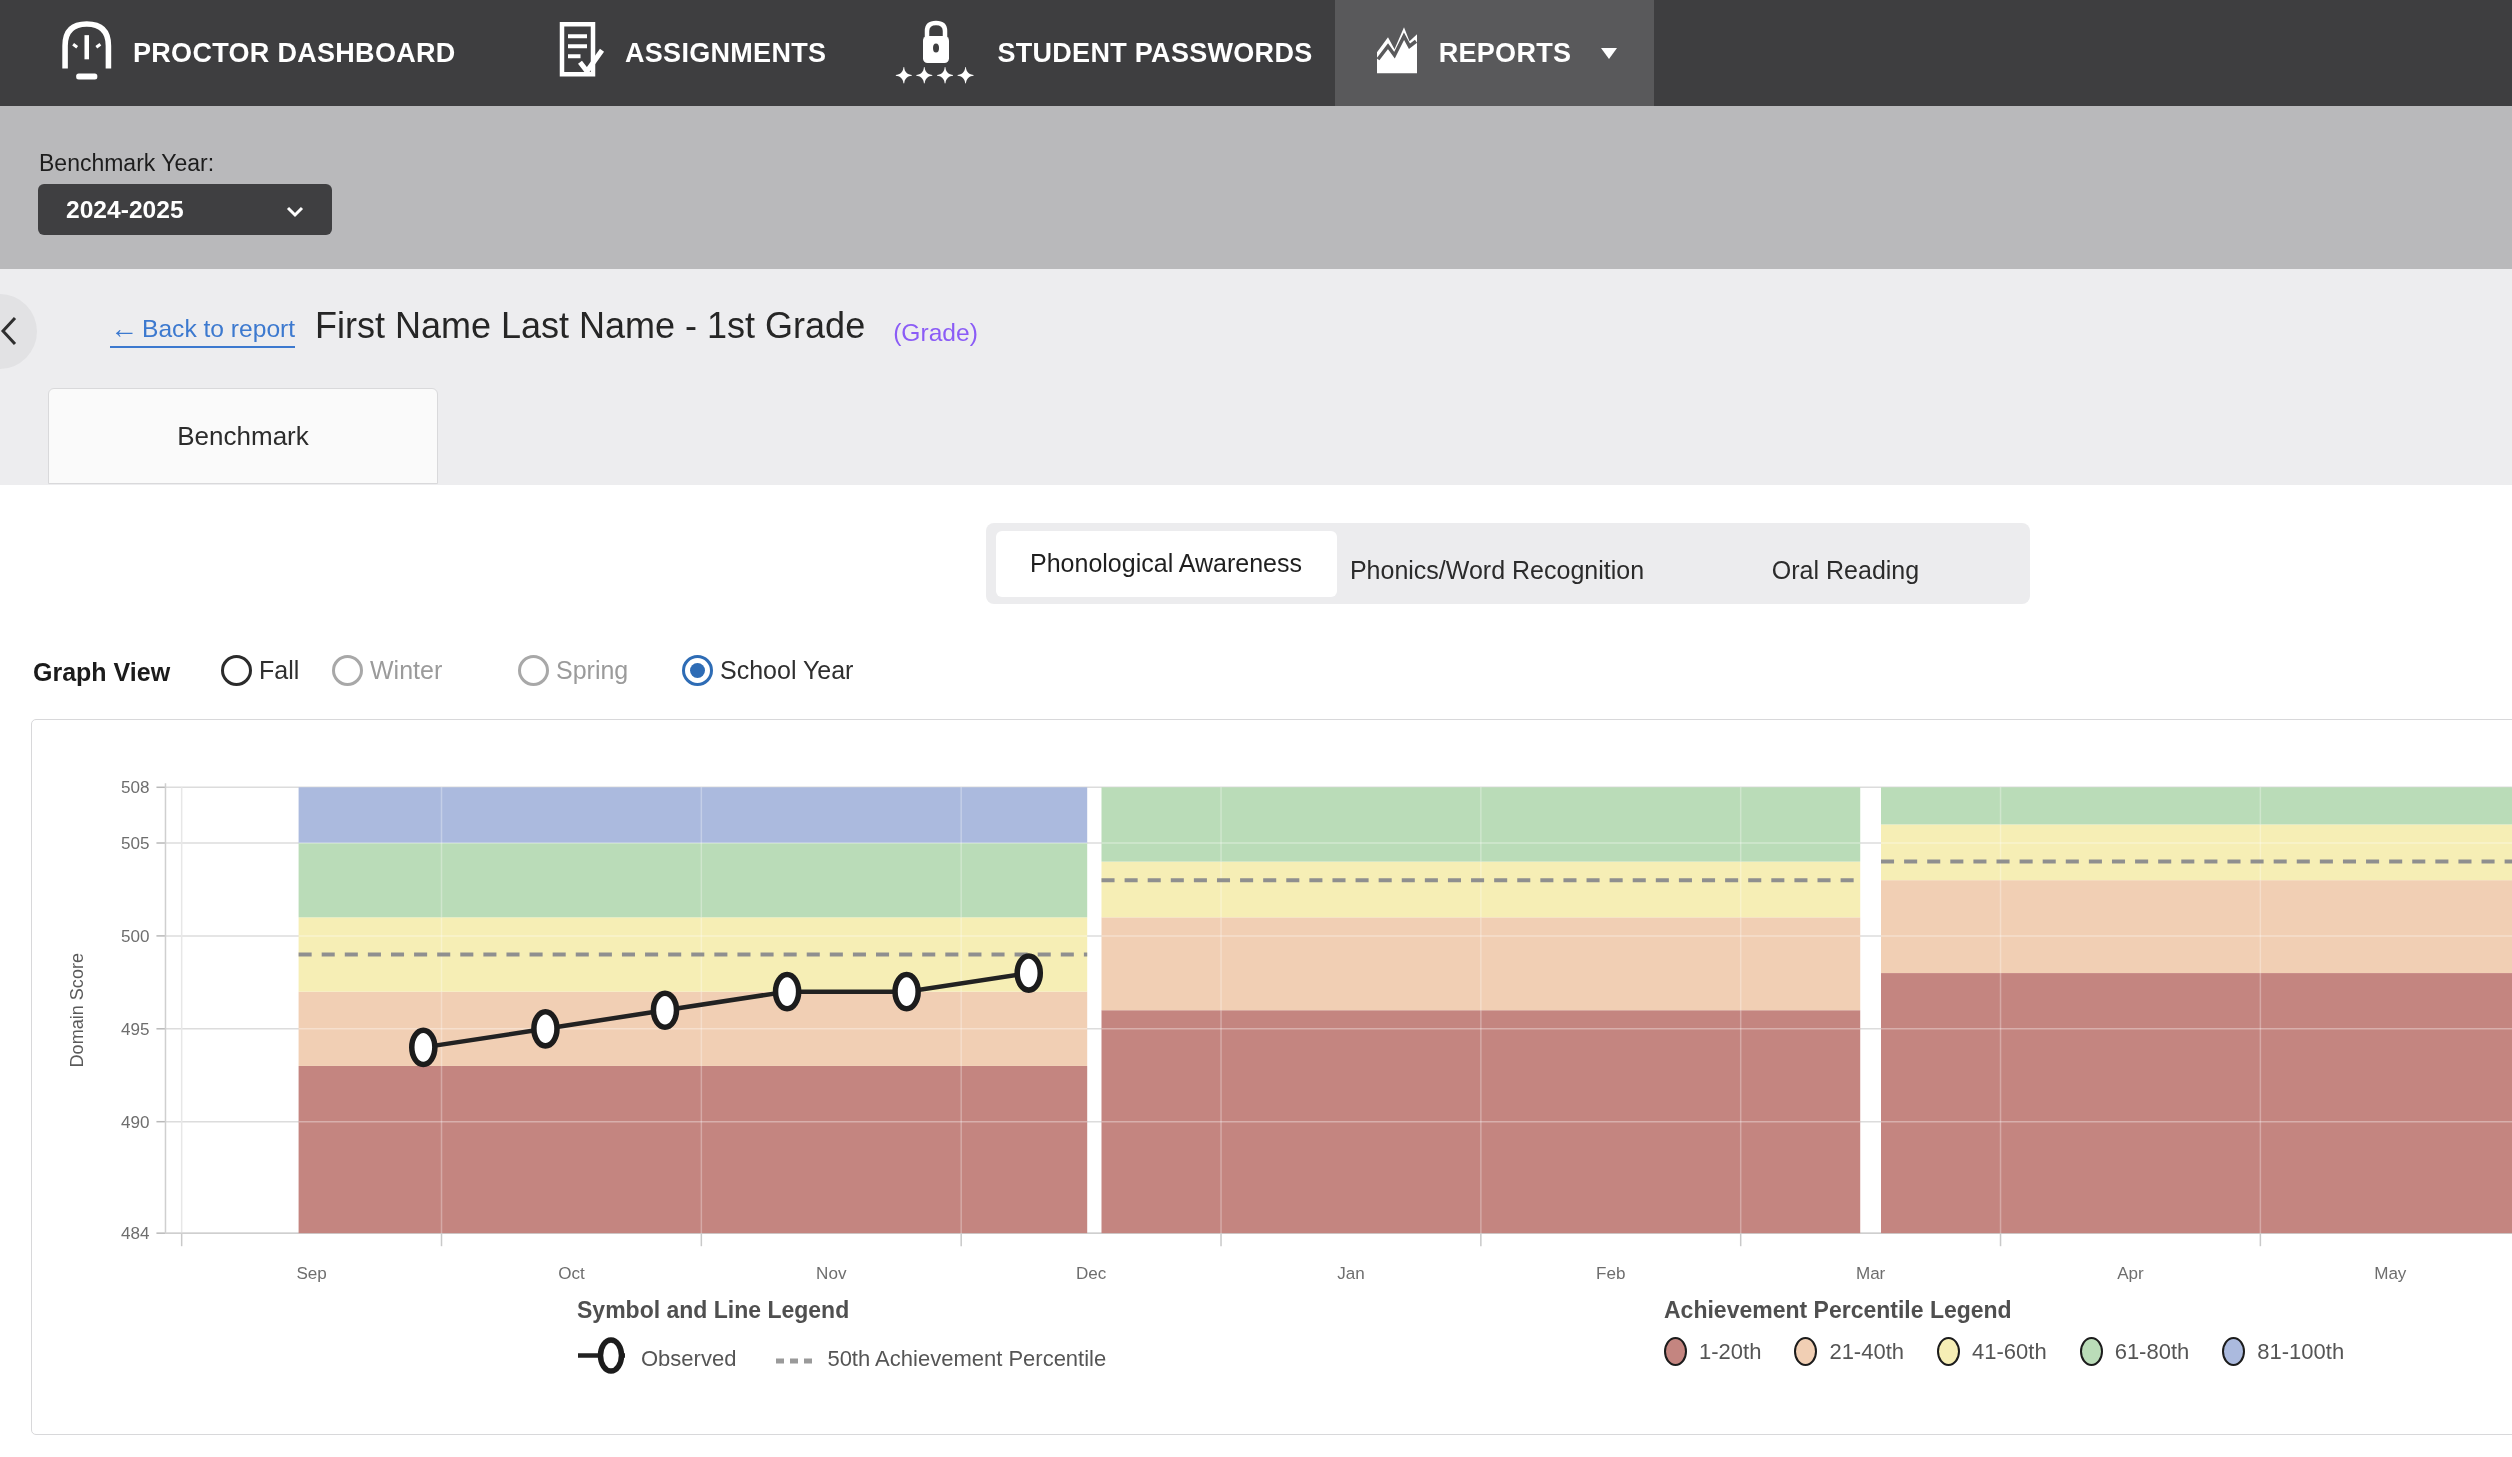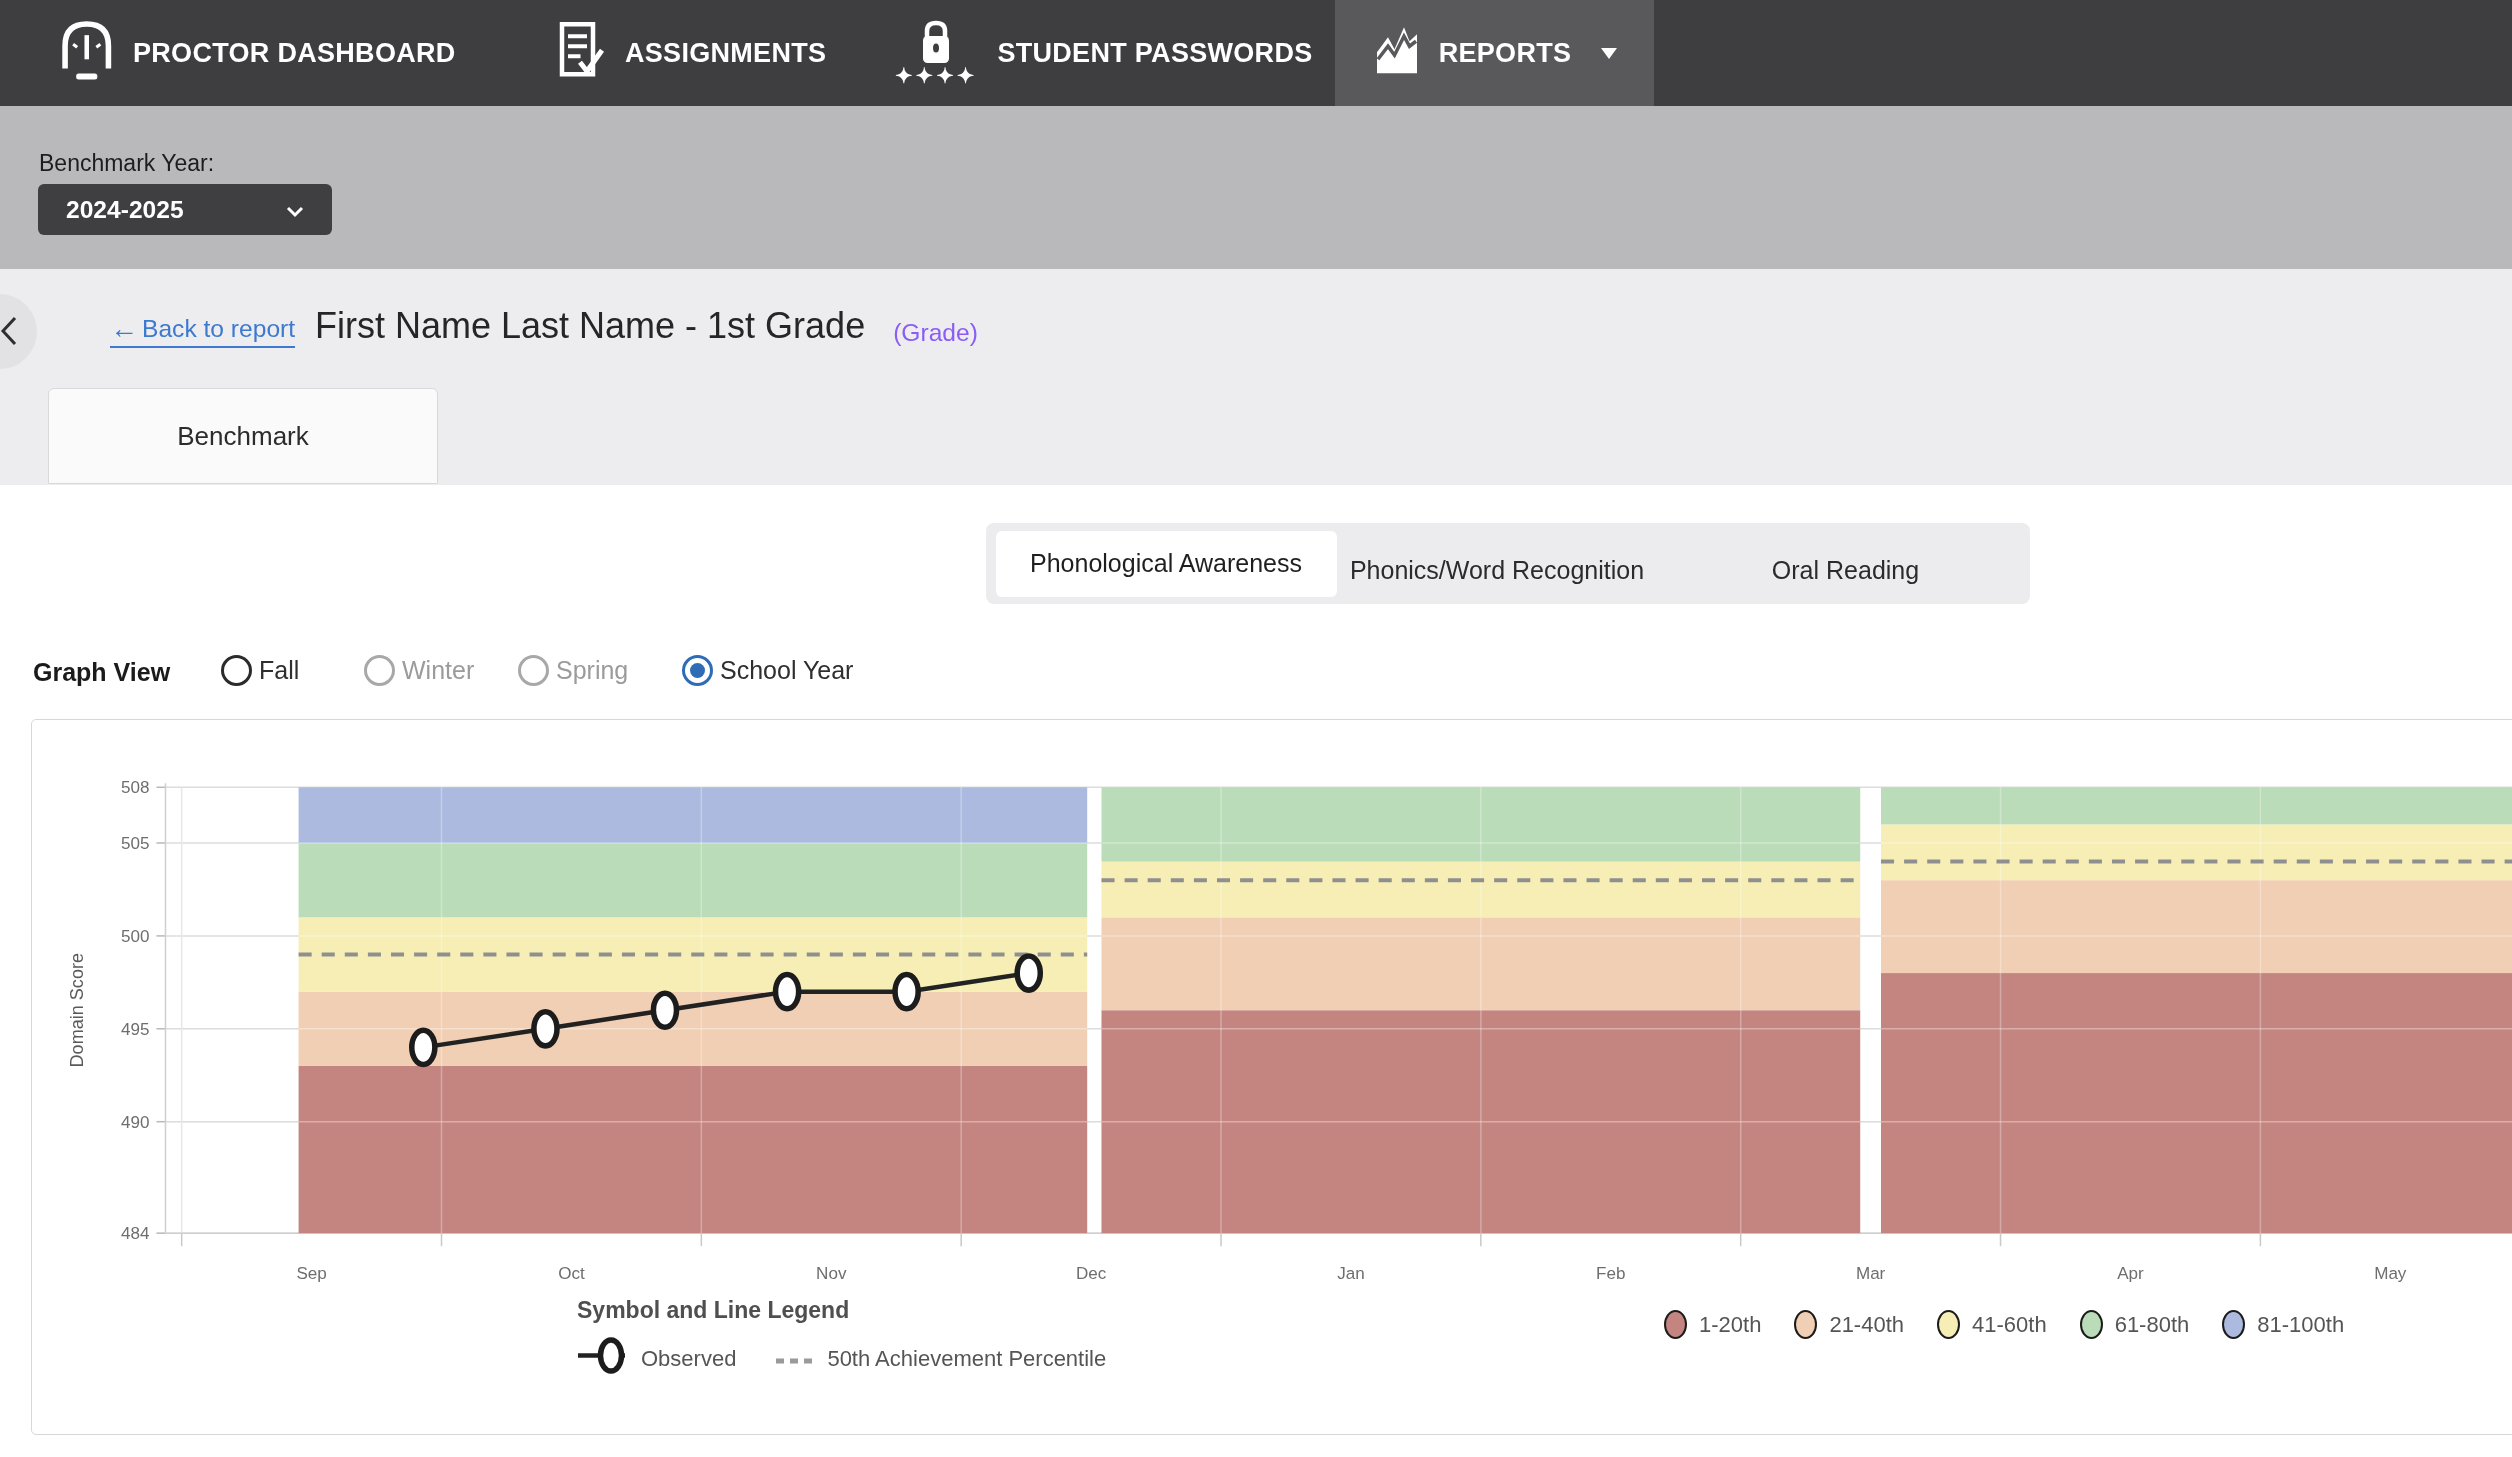--- a/index.html
+++ b/index.html
@@ -170,21 +170,21 @@
       <span>Oral Reading</span>
     </div>
   </div>
 
   <div id="gv-label">Graph View</div>
 
   <div class="radio-group" style="left:221px; color:#2f2f2f;">
     <span class="radio plain"></span>
     <span>Fall</span>
   </div>
-  <div class="radio-group" style="left:364px; color:#9b9b9b;">
+  <div class="radio-group" style="left:332px; color:#9b9b9b;">
     <span class="radio disabled"></span>
     <span>Winter</span>
   </div>
   <div class="radio-group" style="left:518px; color:#9b9b9b;">
     <span class="radio disabled"></span>
     <span>Spring</span>
   </div>
   <div class="radio-group" style="left:682px; color:#2f2f2f;">
     <span class="radio selected">
         <span class="dot"></span>
@@ -311,20 +311,21 @@
             <svg width="39" height="10" viewBox="0 0 78 20">
                 <line x1="0" y1="10" x2="78" y2="10" stroke="#9a9a9a" stroke-width="10" stroke-dasharray="16 12"></line>
               </svg>
           </span>
           <span>50th Achievement Percentile</span>
         </div>
       </div>
     </div>
 
     <div class="legend" id="legend-pct">
+      <div class="legend-title">Achievement Percentile Legend</div>
       <div class="legend-row" style="gap:33px;">
         <div class="legend-item">
           <span class="swatch" style="background: rgb(196, 133, 128);"></span>
           <span>1-20th</span>
         </div>
         <div class="legend-item">
           <span class="swatch" style="background: rgb(241, 207, 180);"></span>
           <span>21-40th</span>
         </div>
         <div class="legend-item">

